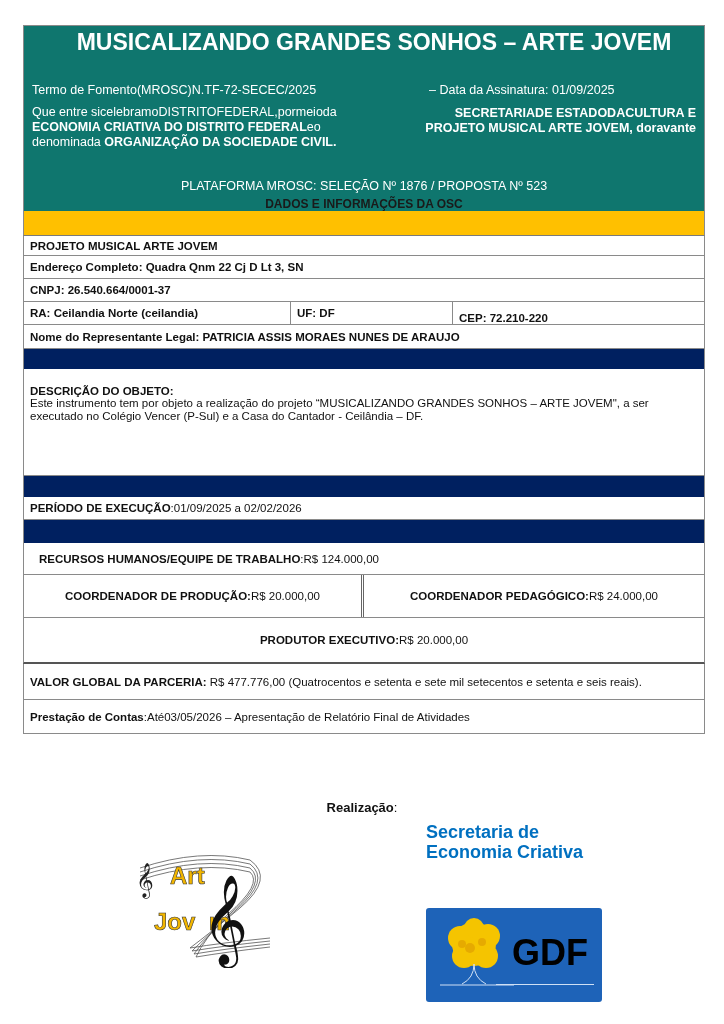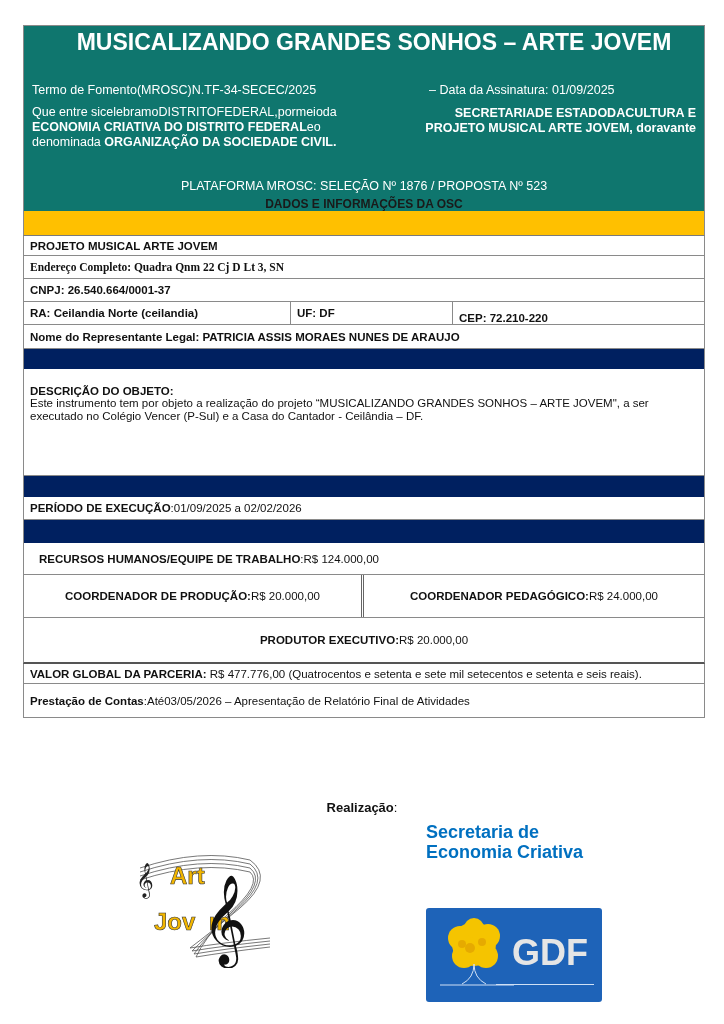--- a/index.html
+++ b/index.html
@@ -15,49 +15,49 @@
   .osc-title { position:absolute; left:0; right:0; top:171px; text-align:center; font-size:12px; font-weight:bold; color:#1a1a1a; z-index:2; }
   .yellow { background:#ffc000; height:25px; border-left:1px solid #8a8a8a; border-right:1px solid #8a8a8a; border-bottom:1px solid #7a7a7a; box-sizing:border-box; }
   .row { border:1px solid #8a8a8a; border-top:none; box-sizing:border-box; font-size:11.5px; display:flex; align-items:center; padding-left:6px; background:#fff; }
   .row b { font-weight:bold; }
   .navy { background:#002060; border-left:1px solid #8a8a8a; border-right:1px solid #8a8a8a; box-sizing:border-box; }
   .cell { height:100%; display:flex; align-items:center; padding-left:6px; box-sizing:border-box; }
   .center { justify-content:center; padding-left:0; }
   .footer-label { position:absolute; left:0; width:724px; top:800px; text-align:center; font-size:13px; }
   .sec-text { position:absolute; left:426px; top:822px; color:#0070c0; font-weight:bold; font-size:18px; line-height:20px; }
   .gdf { position:absolute; left:426px; top:908px; width:176px; height:94px; background:#1e63b8; border-radius:3px; }
-  .gdf-txt { position:absolute; left:86px; top:24px; font-size:36px; font-weight:bold; color:#e5e5e5; }
+  .gdf-txt { position:absolute; left:86px; top:24px; font-size:36px; font-weight:bold; color:#000000; }
   .artlogo { position:absolute; left:130px; top:838px; width:150px; height:130px; }
 </style>
 </head>
 <body>
 
 <div class="doc">
   <div class="header">
     <div class="title">MUSICALIZANDO GRANDES SONHOS – ARTE JOVEM</div>
-    <div class="hl" style="left:8px;top:57px;">Termo de Fomento(MROSC)N.TF-34-SECEC/2025</div>
+    <div class="hl" style="left:8px;top:57px;">Termo de Fomento(MROSC)N.TF-72-SECEC/2025</div>
     <div class="hl" style="left:405px;top:57px;">– Data da Assinatura: 01/09/2025</div>
     <div class="hl" style="left:8px;top:79px;width:360px;">
       <div>Que entre sicelebramoDISTRITOFEDERAL,pormeioda</div>
       <div><b>ECONOMIA CRIATIVA DO DISTRITO FEDERAL</b><span>eo</span></div>
       <div><span>denominada </span><b>ORGANIZAÇÃO DA SOCIEDADE CIVIL.</b></div>
     </div>
     <div class="hl" style="right:8px;top:80px;text-align:right;font-weight:bold;">
       <div>SECRETARIADE ESTADODACULTURA E</div>
       <div>PROJETO MUSICAL ARTE JOVEM, doravante</div>
     </div>
     <div class="platform">PLATAFORMA MROSC: SELEÇÃO Nº 1876 / PROPOSTA Nº 523</div>
     <div class="osc-title">DADOS E INFORMAÇÕES DA OSC</div>
   </div>
   <div class="yellow"></div>
 
   <div class="row" style="height:20px;">
       <b>PROJETO MUSICAL ARTE JOVEM</b>
     </div>
-  <div class="row" style="height:23px;font-family:Liberation Serif, serif;">
+  <div class="row" style="height:23px;">
       <b>Endereço Completo: Quadra Qnm 22 Cj D Lt 3, SN</b>
     </div>
   <div class="row" style="height:23px;">
       <b>CNPJ: 26.540.664/0001-37</b>
     </div>
   <div class="row" style="height:23px;padding-left:0;">
     <div class="cell" style="width:267px;border-right:1px solid #8a8a8a;">
         <b>RA: Ceilandia Norte (ceilandia)</b>
       </div>
     <div class="cell" style="width:162px;border-right:1px solid #8a8a8a;">
@@ -96,21 +96,21 @@
     <div class="cell center" style="flex:1;">
         <b>COORDENADOR PEDAGÓGICO:</b>
         <span> R$ 24.000,00</span>
       </div>
   </div>
   <div class="row center" style="height:46px;padding-left:0;justify-content:center;border-bottom:2px solid #555;">
     <b>PRODUTOR EXECUTIVO:</b>
       <span> R$ 20.000,00</span>
   </div>
 
-  <div class="row" style="height:20px;">
+  <div class="row" style="height:36px;">
       <b>VALOR GLOBAL DA PARCERIA:</b>
       <span style="white-space:pre;"> R$ 477.776,00 (Quatrocentos e setenta e sete mil setecentos e setenta e seis reais).</span>
     </div>
   <div class="row" style="height:34px;">
       <b>Prestação de Contas</b>
       <span>:Até03/05/2026 – Apresentação de Relatório Final de Atividades</span>
     </div>
 </div>
 
 <div class="footer-label"><b>Realização</b><span>:</span></div>

